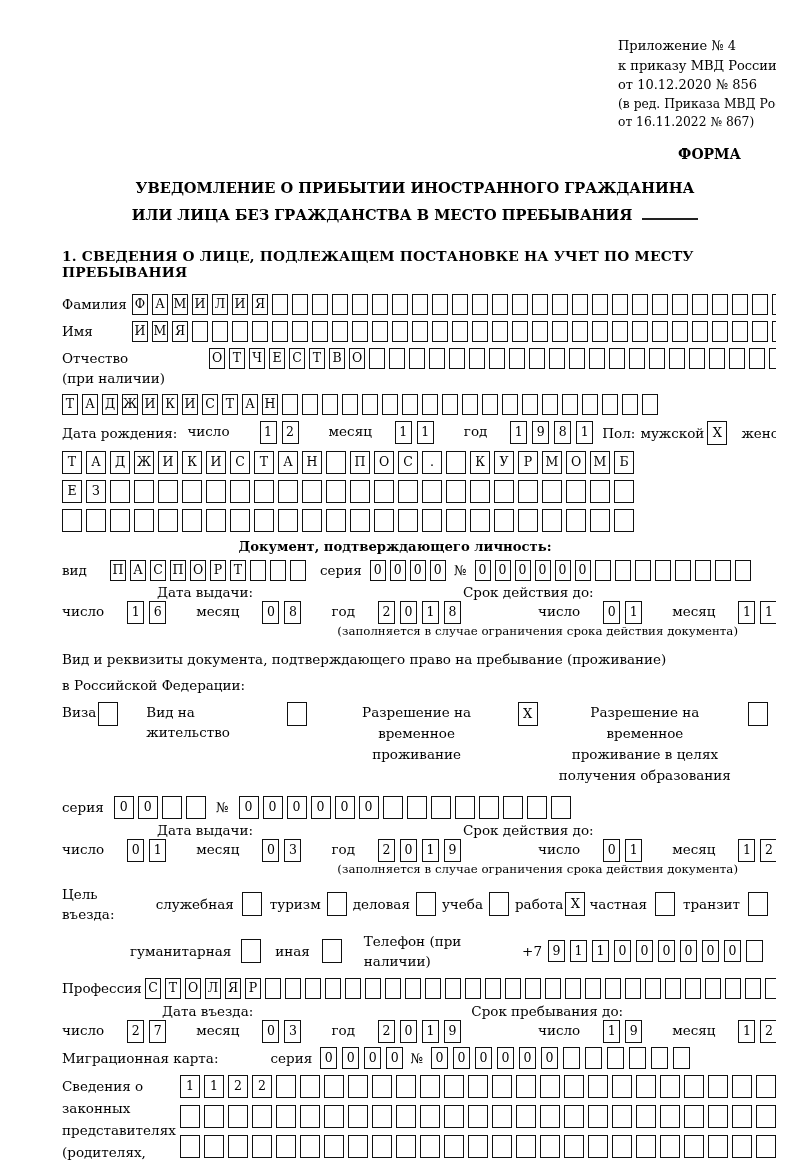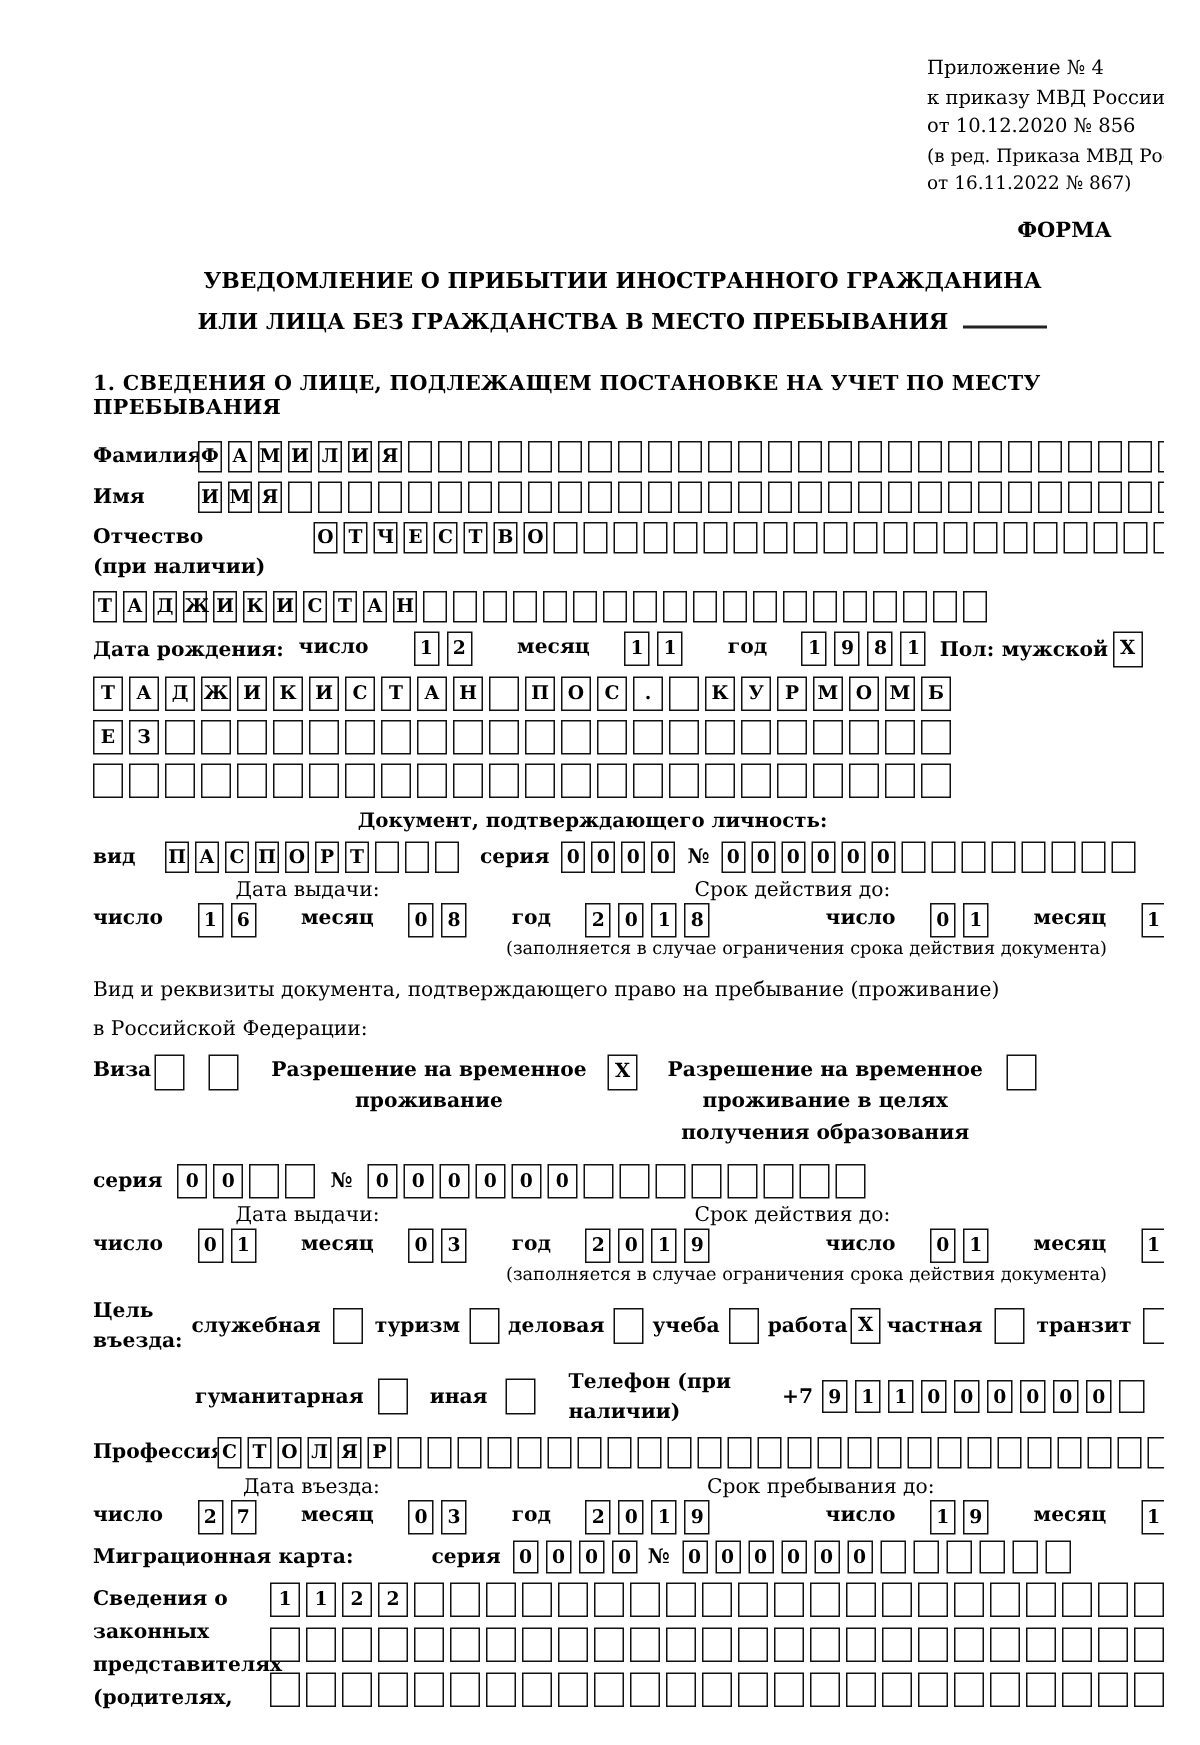--- a/index.html
+++ b/index.html
@@ -10,21 +10,21 @@
   
   .cells { display:inline-flex; align-items:center; }
   .cell { display:inline-block; box-sizing:border-box; width:16px; height:21px;
           border:1.5px solid #111; margin-right:4px; text-align:center;
           font-size:12.5px; line-height:18px; background:#fff; flex:0 0 auto; }
   .lg .cell { width:20px; height:23px; margin-right:4px; line-height:20px; }
   .dc .cell { width:17px; height:23px; margin-right:5px; line-height:20px; }
   .md .cell { width:17px; height:22px; margin-right:5px; line-height:19px; }
   .cb .cell { width:20px; height:24px; margin-right:0; line-height:21px; font-size:13px; }
 
-  .frow { display:flex; align-items:flex-start; margin-bottom:6px; font-size:13.5px; line-height:20px;font-weight:bold; }
+  .frow { display:flex; align-items:flex-start; margin-bottom:6px; font-size:13.5px; line-height:20px; }
   .vcenter { align-items:center; }
   .flabel { flex:0 0 auto; }
   .lbl-70 { width:70px; }  .lbl-147 { width:147px; } .lbl-122 { width:122px; }
   .lbl-145 { width:145px; } .lbl-48 { width:48px; } .lbl-83 { width:83px; }
   .lbl-118 { width:118px; }
 
   .appendix { margin-left:556px; width:190px; font-size:13px; line-height:19.5px; }
   .appendix .small { font-size:12.3px; line-height:18.5px; }
   .forma { text-align:right; padding-right:27px; font-weight:bold; font-size:14px; margin-top:14px; }
   .title { text-align:center; font-weight:bold; font-size:14.6px; line-height:27px; margin-top:12px; }
@@ -420,20 +420,21 @@
   <div class="note note-right">(заполняется в случае ограничения срока действия документа)</div>
 
   <div class="para">Вид и реквизиты документа, подтверждающего право на пребывание (проживание)</div>
   <div class="para">в Российской Федерации:</div>
 
   <div class="frow" style="margin-top:4px; margin-bottom:10px;">
     <span>Виза</span>
     <span class="cells cb" style="margin-left:2px;">
         <span class="cell"></span>
       </span>
+    <span style="margin-left:28px;">Вид на жительство</span>
     <span class="cells cb" style="margin-left:16px;">
         <span class="cell"></span>
       </span>
     <span class="ml" style="margin-left:22px;">
       <span>Разрешение на временное</span><br>
       <span>проживание</span>
     </span>
     <span class="cells cb" style="margin-left:14px;">
         <span class="cell">X</span>
       </span>

